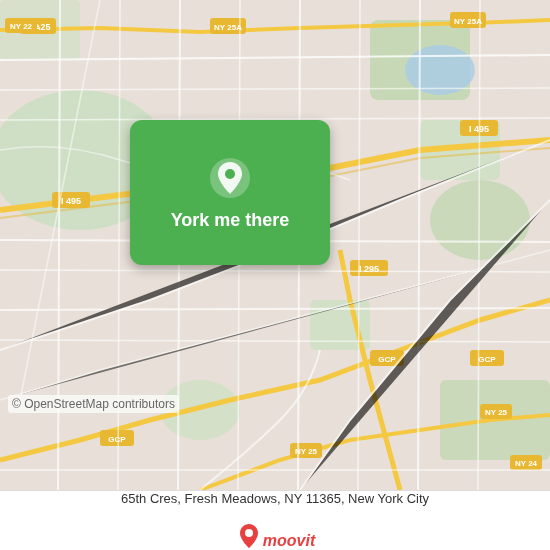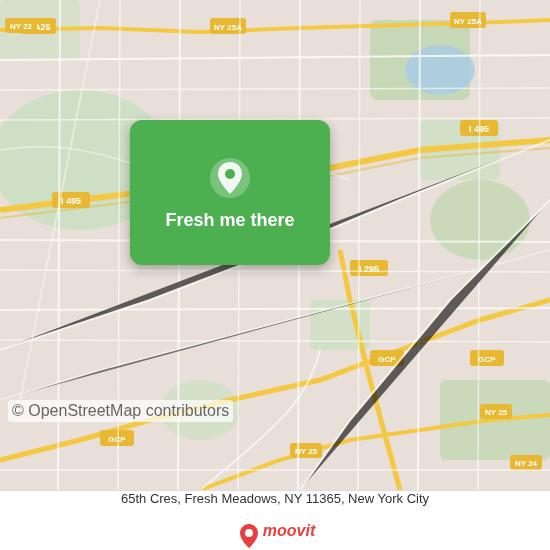--- a/index.html
+++ b/index.html
@@ -69,41 +69,41 @@
     }
 
     #address-text {
       font-size: 13px;
       color: #333;
       flex: 1;
     }
 
     #moovit-logo {
       display: flex;
-      align-items: flex-start;
+      align-items: flex-end;
       gap: 0;
     }
 
     #moovit-logo-icon {
       width: 28px;
       height: 28px;
     }
 
     #moovit-text {
       font-size: 16px;
       font-weight: bold;
       color: #e84040;
       font-style: italic;
     }
 
     #copyright-text {
-      font-size: 16px;
+      font-size: 12px;
       color: #666;
       position: absolute;
-      bottom: 68px;
+      bottom: 77px;
       left: 8px;
       background: rgba(255,255,255,0.7);
       padding: 2px 4px;
       border-radius: 3px;
     }
   </style>
 </head>
 <body>
 
 <div id="map-container">
@@ -201,21 +201,21 @@
 
   
   <div id="take-me-there-card">
     <svg id="location-pin-icon" viewBox="0 0 48 48" xmlns="http://www.w3.org/2000/svg">
       <circle cx="24" cy="24" r="20" fill="rgba(255,255,255,0.25)"></circle>
 
       <path d="M24 8 C17 8 12 13 12 20 C12 28 24 40 24 40 C24 40 36 28 36 20 C36 13 31 8 24 8 Z" fill="white" opacity="0.9"></path>
 
       <circle cx="24" cy="20" r="5" fill="#4caf50"></circle>
     </svg>
-    <span id="take-me-there-label">Fresh me there</span>
+    <span id="take-me-there-label">York me there</span>
   </div>
 
   
   <div id="copyright-text">© OpenStreetMap contributors</div>
 </div>
 
 <div id="bottom-bar">
   <span id="address-text">65th Cres, Fresh Meadows, NY 11365, New York City</span>
 
   <div id="moovit-logo">

